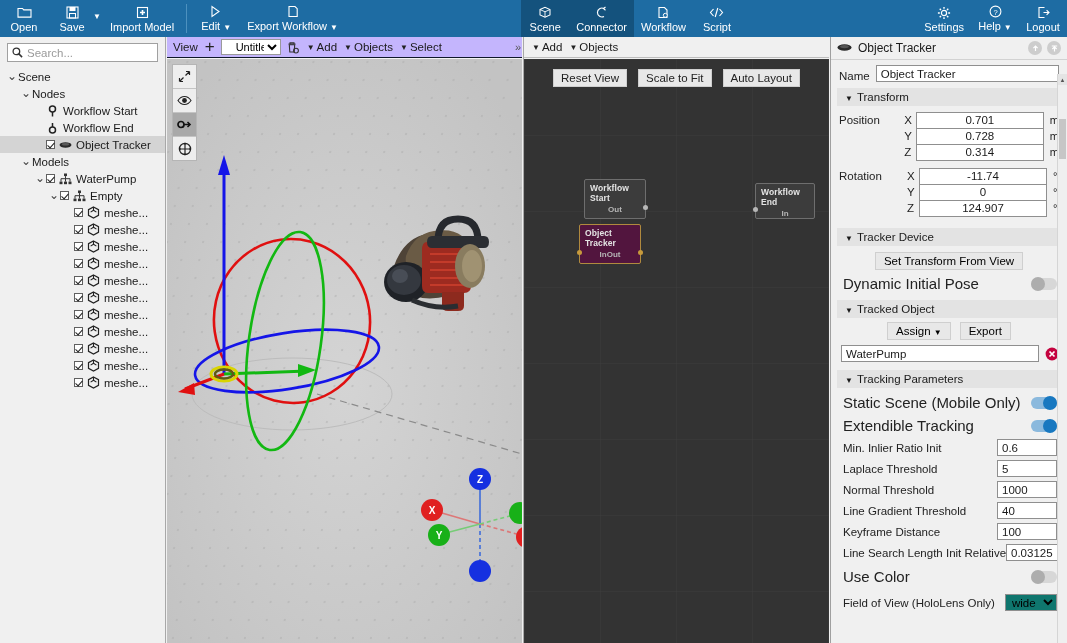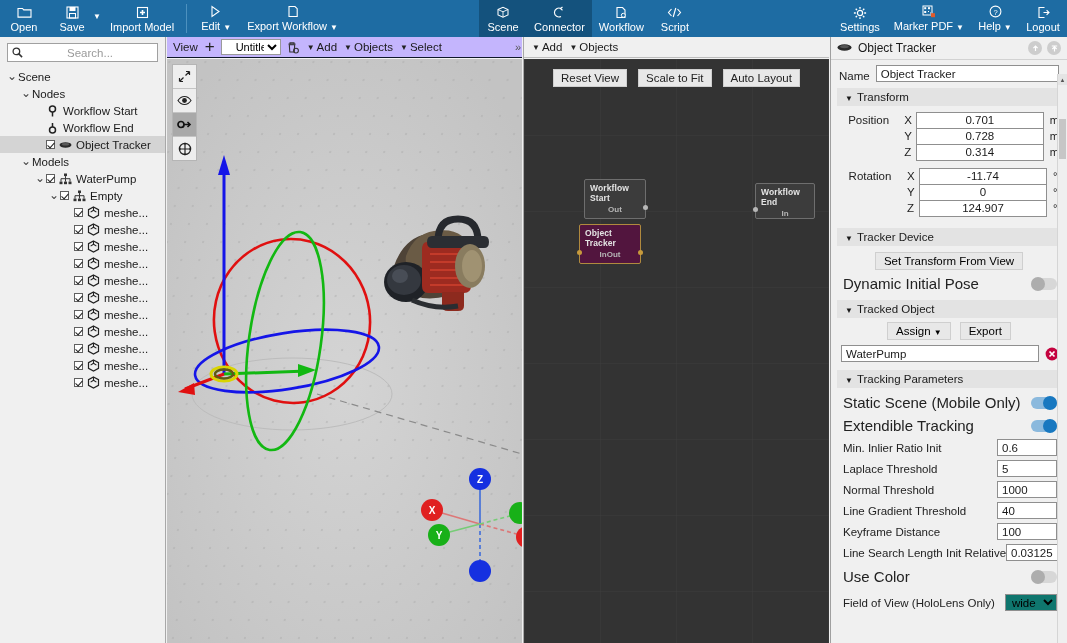--- a/index.html
+++ b/index.html
@@ -34,21 +34,21 @@
   }
 
   
   .left-panel{
     position:absolute;left:0;top:37px;width:166px;height:606px;
     background:#f0f0f0;border-right:1px solid #a8a8a8;
     box-sizing:border-box;
   }
   .search-wrap{
     margin:6px 7px 4px 7px;height:19px;background:#fff;border:1px solid #a0a0a0;
-    display:flex;align-items:center;padding:0 4px;box-sizing:border-box;gap:40px;
+    display:flex;align-items:center;padding:0 4px;box-sizing:border-box;
   }
   .search-ico{margin-right:4px;display:flex;}
   .search-input{
     border:0;outline:0;flex:1;font-family:"Liberation Sans",sans-serif;font-size:11.5px;
     color:#333;background:transparent;padding:0;
   }
   .search-input::placeholder{color:#9a9a9a;}
   .tree{padding-top:2px;}
   .tnode{display:flex;align-items:center;height:17px;font-size:11.5px;color:#1a1a1a;white-space:nowrap;}
   .tnode.hl{background:#d4d4d4;}
@@ -142,21 +142,21 @@
   .inp{
     border:1px solid #8f8f8f;background:#fff;height:17px;box-sizing:border-box;
     font-family:"Liberation Sans",sans-serif;font-size:11.5px;color:#1a1a1a;
     padding:0 4px;outline:none;
   }
   .sec{
     background:#e3e3e3;font-size:11.5px;padding:3px 8px;margin:2px 6px 0 6px;color:#1a1a1a;cursor:pointer;
   }
   .sec .tri{font-size:8px;margin-right:4px;}
   .xyz-row{display:flex;align-items:center;height:16px;margin:0 0 0 0;}
-  .xyz-lab{width:62px;text-align:center;font-size:11.5px;padding-right:6px;}
+  .xyz-lab{width:62px;text-align:left;font-size:11.5px;padding-right:6px;}
   .xyz-ax{width:12px;font-size:11.5px;}
   .xyz-inp{width:128px;text-align:center;}
   .xyz-unit{margin-left:6px;font-size:11px;}
   .grp{padding:6px 8px 4px 8px;}
   .center-btn{
     display:block;margin:0 auto;background:#e8e8e8;border:1px solid #cfcfcf;
     font-size:11.5px;padding:2px 8px;cursor:pointer;font-family:"Liberation Sans",sans-serif;
   }
   .tog-row{display:flex;align-items:center;justify-content:space-between;padding:3px 10px 3px 12px;font-size:15px;}
   .toggle{width:26px;height:12px;border-radius:7px;position:relative;flex:none;}
@@ -287,36 +287,20 @@
       <div class="tb-btn">
         <span class="tb-ico">
           <svg width="14" height="14" viewBox="0 0 14 14">
               <circle cx="7" cy="7" r="2.6" fill="none" stroke="#fff" stroke-width="1.2"></circle>
               <g stroke="#fff" stroke-width="1.4">
                 <path d="M7 .9v1.9M7 11.2v1.9M.9 7h1.9M11.2 7h1.9M2.7 2.7l1.3 1.3M10 10l1.3 1.3M11.3 2.7L10 4M4 10l-1.3 1.3"></path>
               </g>
             </svg>
         </span>
         <span class="tb-lab">Settings</span>
-      </div>
-      <div class="tb-btn">
-        <span class="tb-ico">
-          <svg width="14" height="13" viewBox="0 0 14 13">
-              <rect x="1" y="1" width="9" height="9" fill="none" stroke="#fff" stroke-width="1"></rect>
-              <g fill="#fff">
-                <rect x="2.2" y="2.2" width="2" height="2"></rect>
-                <rect x="6" y="2.2" width="2" height="2"></rect>
-                <rect x="2.2" y="6" width="2" height="2"></rect>
-                <rect x="6" y="6" width="1" height="1"></rect>
-                <rect x="8" y="7.5" width="1" height="1"></rect>
-              </g>
-              <path d="M9 8.2h4v4H9z" fill="#e05a2b"></path>
-            </svg>
-        </span>
-        <span class="tb-lab"><span>Marker PDF</span><span class="tb-caret">▼</span></span>
       </div>
       <div class="tb-btn">
         <span class="tb-ico">
           <svg width="13" height="13" viewBox="0 0 13 13">
               <circle cx="6.5" cy="6.5" r="5.4" fill="none" stroke="#fff" stroke-width="1.1"></circle>
               <text x="6.5" y="9.6" font-size="7.6" fill="#fff" text-anchor="middle" font-family="Liberation Sans">?</text>
             </svg>
         </span>
         <span class="tb-lab"><span>Help</span><span class="tb-caret">▼</span></span>
       </div>

